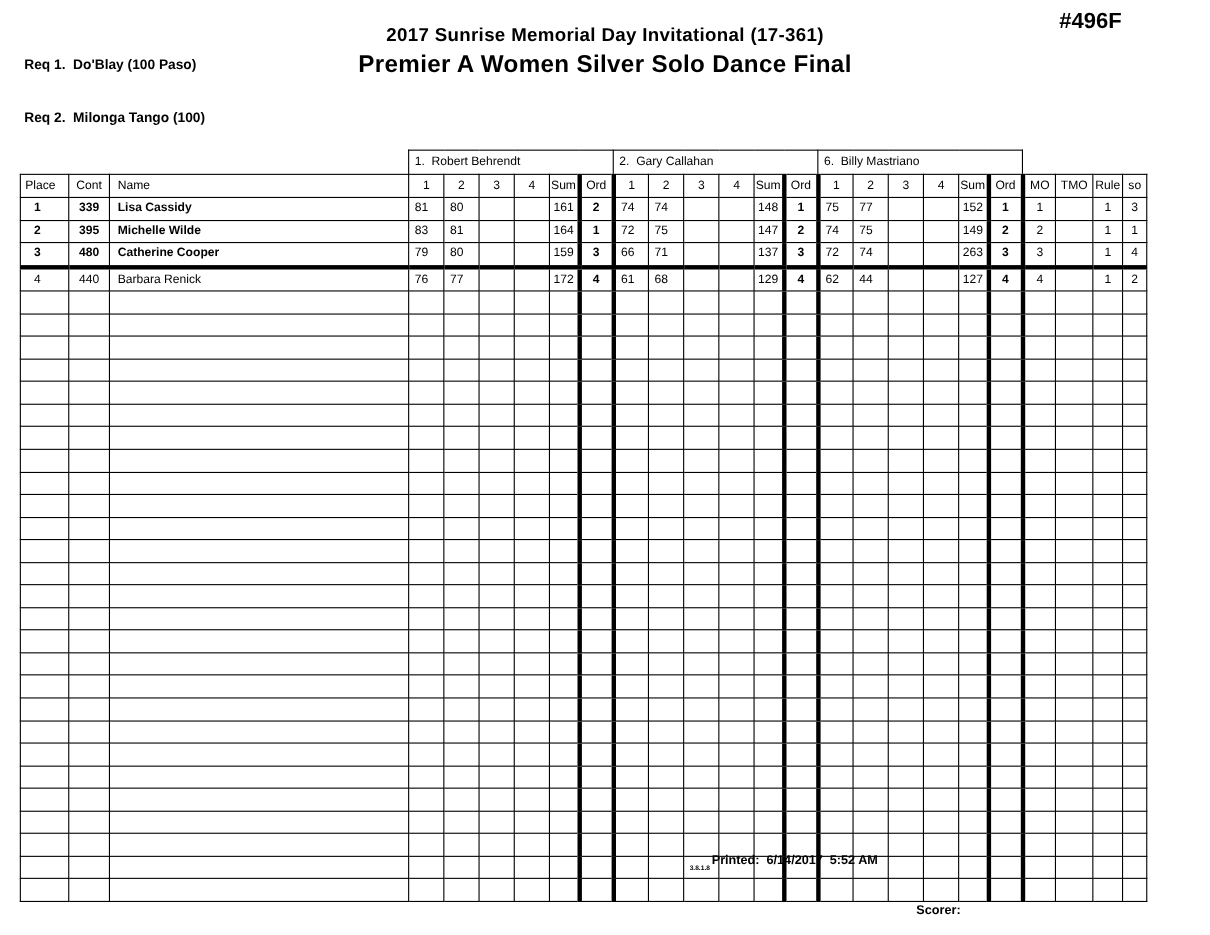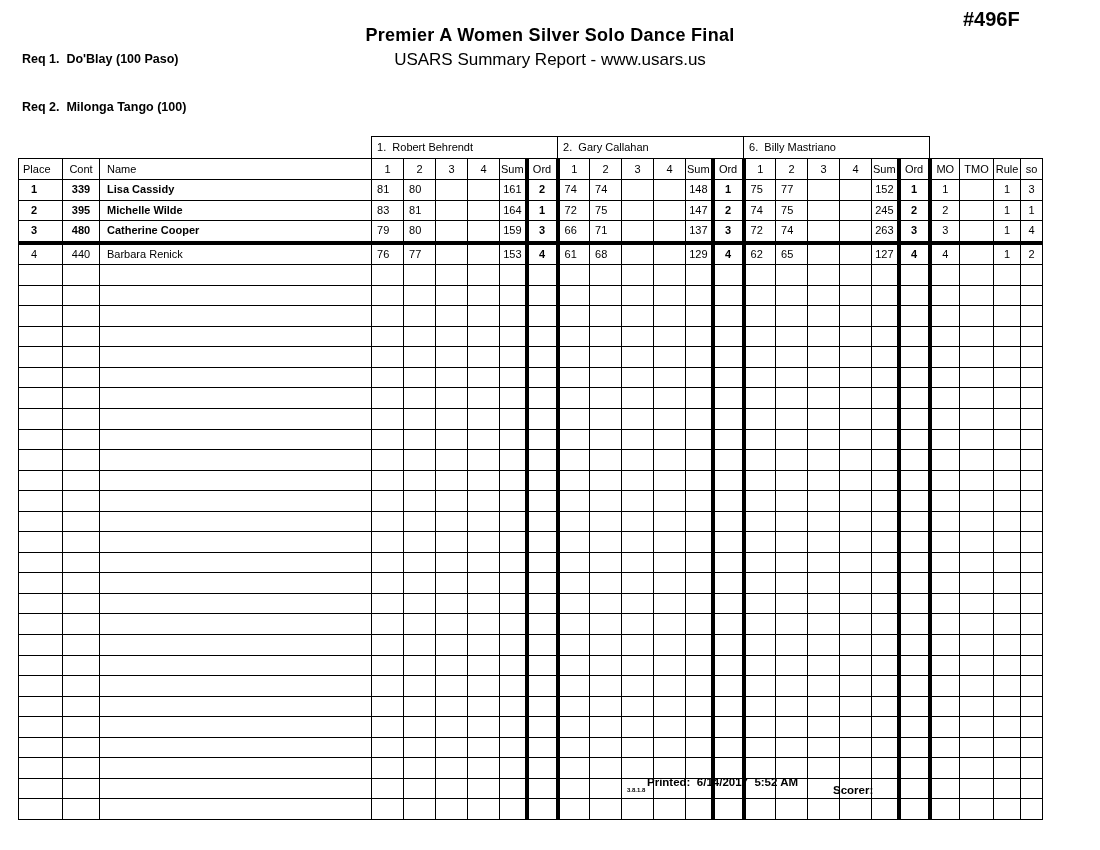--- a/index.html
+++ b/index.html
@@ -12,21 +12,21 @@
     overflow: hidden;
   }
   .abs { position: absolute; white-space: pre; font-weight: bold; }
 
   
   .reqs { left: 22px; top: 19px; font-size: 12.5px; line-height: 16px; }
   .titleblock { left: 0; top: 22px; width: 1100px; text-align: center; position: absolute; }
   .titleblock div { white-space: pre; }
   .title   { font-size: 17px; font-weight: bold; letter-spacing: 0.3px; }
   .subtitle{ font-size: 15px; margin-top: 3px; }
-  .event   { font-size: 18px; font-weight: bold; letter-spacing: 0.3px; margin-top: 3px; }
+  .event   { font-size: 22px; font-weight: bold; letter-spacing: 0.3px; margin-top: 3px; }
   .report  { font-size: 17px; margin-top: 4px; }
   .docnum  { left: 963px; top: 8px; font-size: 20px; font-weight: bold; }
 
   
   table.results {
     position: absolute; left: 18px; top: 136px;
     width: 1024px;
     border-collapse: collapse;
     table-layout: fixed;
     border-radius: 16px;
@@ -51,33 +51,33 @@
   td.ctr   { text-align: center; }
   td.place { padding-left: 12px; }
   td.name  { padding-left: 7px; }
   td.score { padding-left: 5px; }
   td.sum   { text-align: right; padding-right: 3px; }
   .bold    { font-weight: bold; }
 
   
   .version { left: 627px; top: 787px; font-size: 6px; }
   .printed { left: 647px; top: 776px; font-size: 11.5px; }
-  .scorer  { left: 833px; top: 784px; font-size: 11.5px; }
+  .scorer  { left: 833px; top: 822px; font-size: 11.5px; }
 </style>
 </head>
 <body>
 
 <div class="abs reqs">
   <div>Req 1.  Do'Blay (100 Paso)</div>
   <div>Req 2.  Milonga Tango (100)</div>
 </div>
 
 <div class="titleblock">
+  <div class="title">2017 Sunrise Memorial Day Invitational (17-361)</div>
   <div class="event">Premier A Women Silver Solo Dance Final</div>
-  <div class="report">USARS Summary Report - www.usars.us</div>
 </div>
 
 <div class="abs docnum">#496F</div>
 
 <table class="results">
   <colgroup>
       <col style="width: 44px;">
       <col style="width: 37px;">
       <col style="width: 272px;">
       <col style="width: 32px;">
@@ -178,21 +178,21 @@
         <td class="score">72</td>
         <td class="score">75</td>
         <td class="score"></td>
         <td class="score"></td>
         <td class="sum">147</td>
         <td class="ord bold">2</td>
         <td class="score">74</td>
         <td class="score">75</td>
         <td class="score"></td>
         <td class="score"></td>
-        <td class="sum">245</td>
+        <td class="sum">149</td>
         <td class="ord bold">2</td>
         <td class="ctr">2</td>
         <td class="ctr"></td>
         <td class="ctr">1</td>
         <td class="ctr">1</td>
       </tr>
       <tr class="data cut">
         <td class="place bold">3</td>
         <td class="ctr bold">480</td>
         <td class="name bold">Catherine Cooper</td>
@@ -220,30 +220,30 @@
         <td class="ctr">4</td>
       </tr>
       <tr class="data">
         <td class="place">4</td>
         <td class="ctr">440</td>
         <td class="name">Barbara Renick</td>
         <td class="score">76</td>
         <td class="score">77</td>
         <td class="score"></td>
         <td class="score"></td>
-        <td class="sum">153</td>
+        <td class="sum">172</td>
         <td class="ord bold">4</td>
         <td class="score">61</td>
         <td class="score">68</td>
         <td class="score"></td>
         <td class="score"></td>
         <td class="sum">129</td>
         <td class="ord bold">4</td>
         <td class="score">62</td>
-        <td class="score">65</td>
+        <td class="score">44</td>
         <td class="score"></td>
         <td class="score"></td>
         <td class="sum">127</td>
         <td class="ord bold">4</td>
         <td class="ctr">4</td>
         <td class="ctr"></td>
         <td class="ctr">1</td>
         <td class="ctr">2</td>
       </tr>
       <tr class="data">

